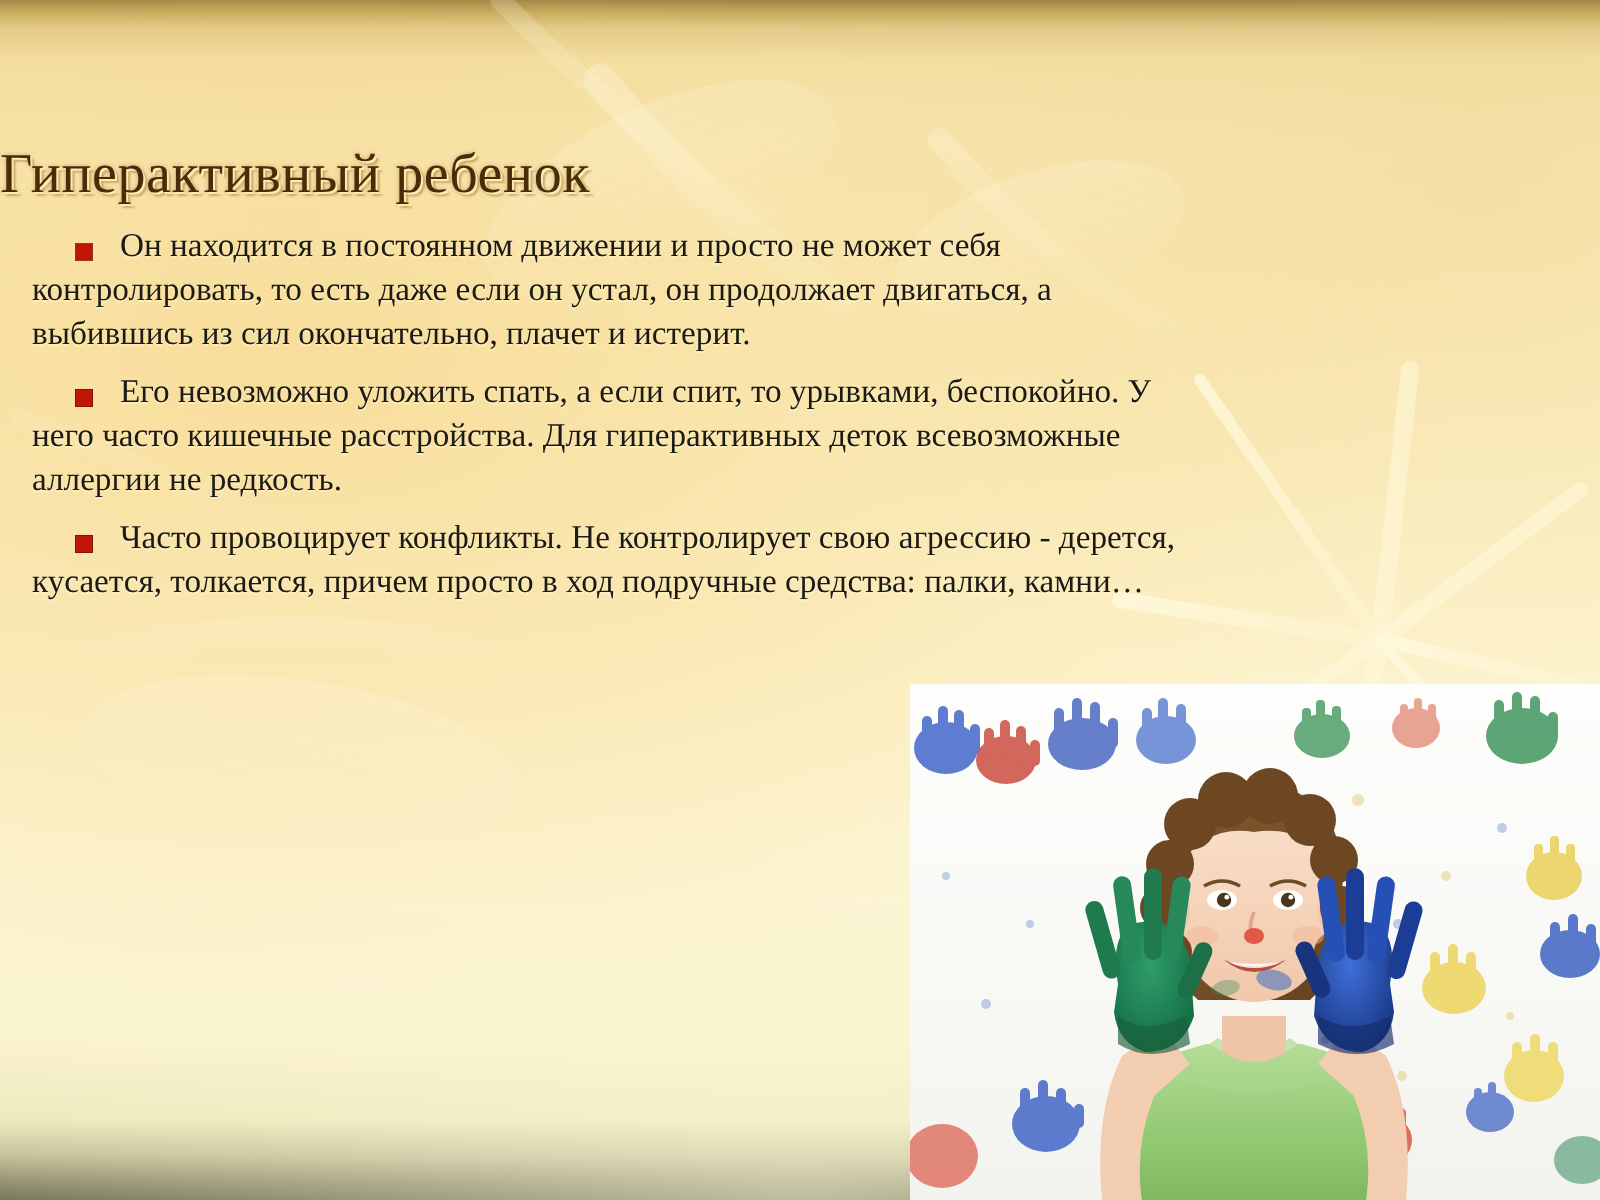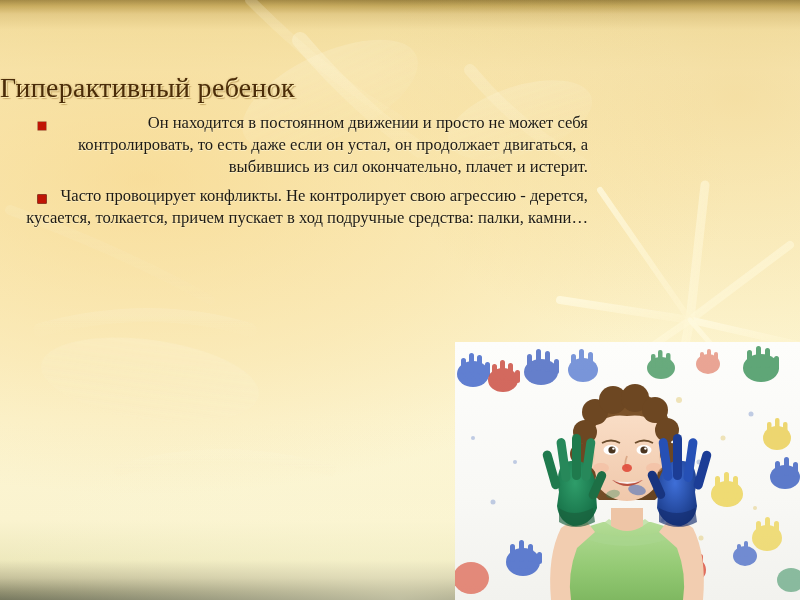--- a/index.html
+++ b/index.html
@@ -91,21 +91,21 @@
     top: 112px;
     width: 572px;
   }
   .para {
     position: relative;
     margin: 0 0 7px 0;
     padding-left: 0;
     font-size: 16.6px;
     line-height: 22px;
     color: #1d1a14;
-    text-align: right;
+    text-align: left;
     text-indent: 44px;
     text-shadow: 0 1px 0 rgba(255,250,220,0.55);
   }
   .para:last-child { margin-bottom: 0; }
   .bullet {
     position: absolute;
     left: 22px;
     top: 10px;
     width: 8px;
     height: 8px;
@@ -398,20 +398,24 @@
   <div class="body">
     <p class="para">
       <span class="bullet"></span>
       <span>Он находится в постоянном движении и просто не может себя контролировать, то есть даже если он устал, он продолжает двигаться, а выбившись из сил окончательно, плачет и истерит.</span>
     </p>
     <p class="para">
       <span class="bullet"></span>
     </p>
     <p class="para">
       <span class="bullet"></span>
+      <span>Его невозможно уложить спать, а если спит, то урывками, беспокойно. У него часто кишечные расстройства. Для гиперактивных деток всевозможные аллергии не редкость.</span>
     </p>
     <p class="para">
       <span class="bullet"></span>
-      <span>Часто провоцирует конфликты. Не контролирует свою агрессию - дерется, кусается, толкается, причем пускает в ход подручные средства: палки, камни…</span>
+    </p>
+    <p class="para">
+      <span class="bullet"></span>
+      <span>Часто провоцирует конфликты. Не контролирует свою агрессию - дерется, кусается, толкается, причем просто в ход подручные средства: палки, камни…</span>
     </p>
   </div>
 
 </div>
 
 </body></html>

